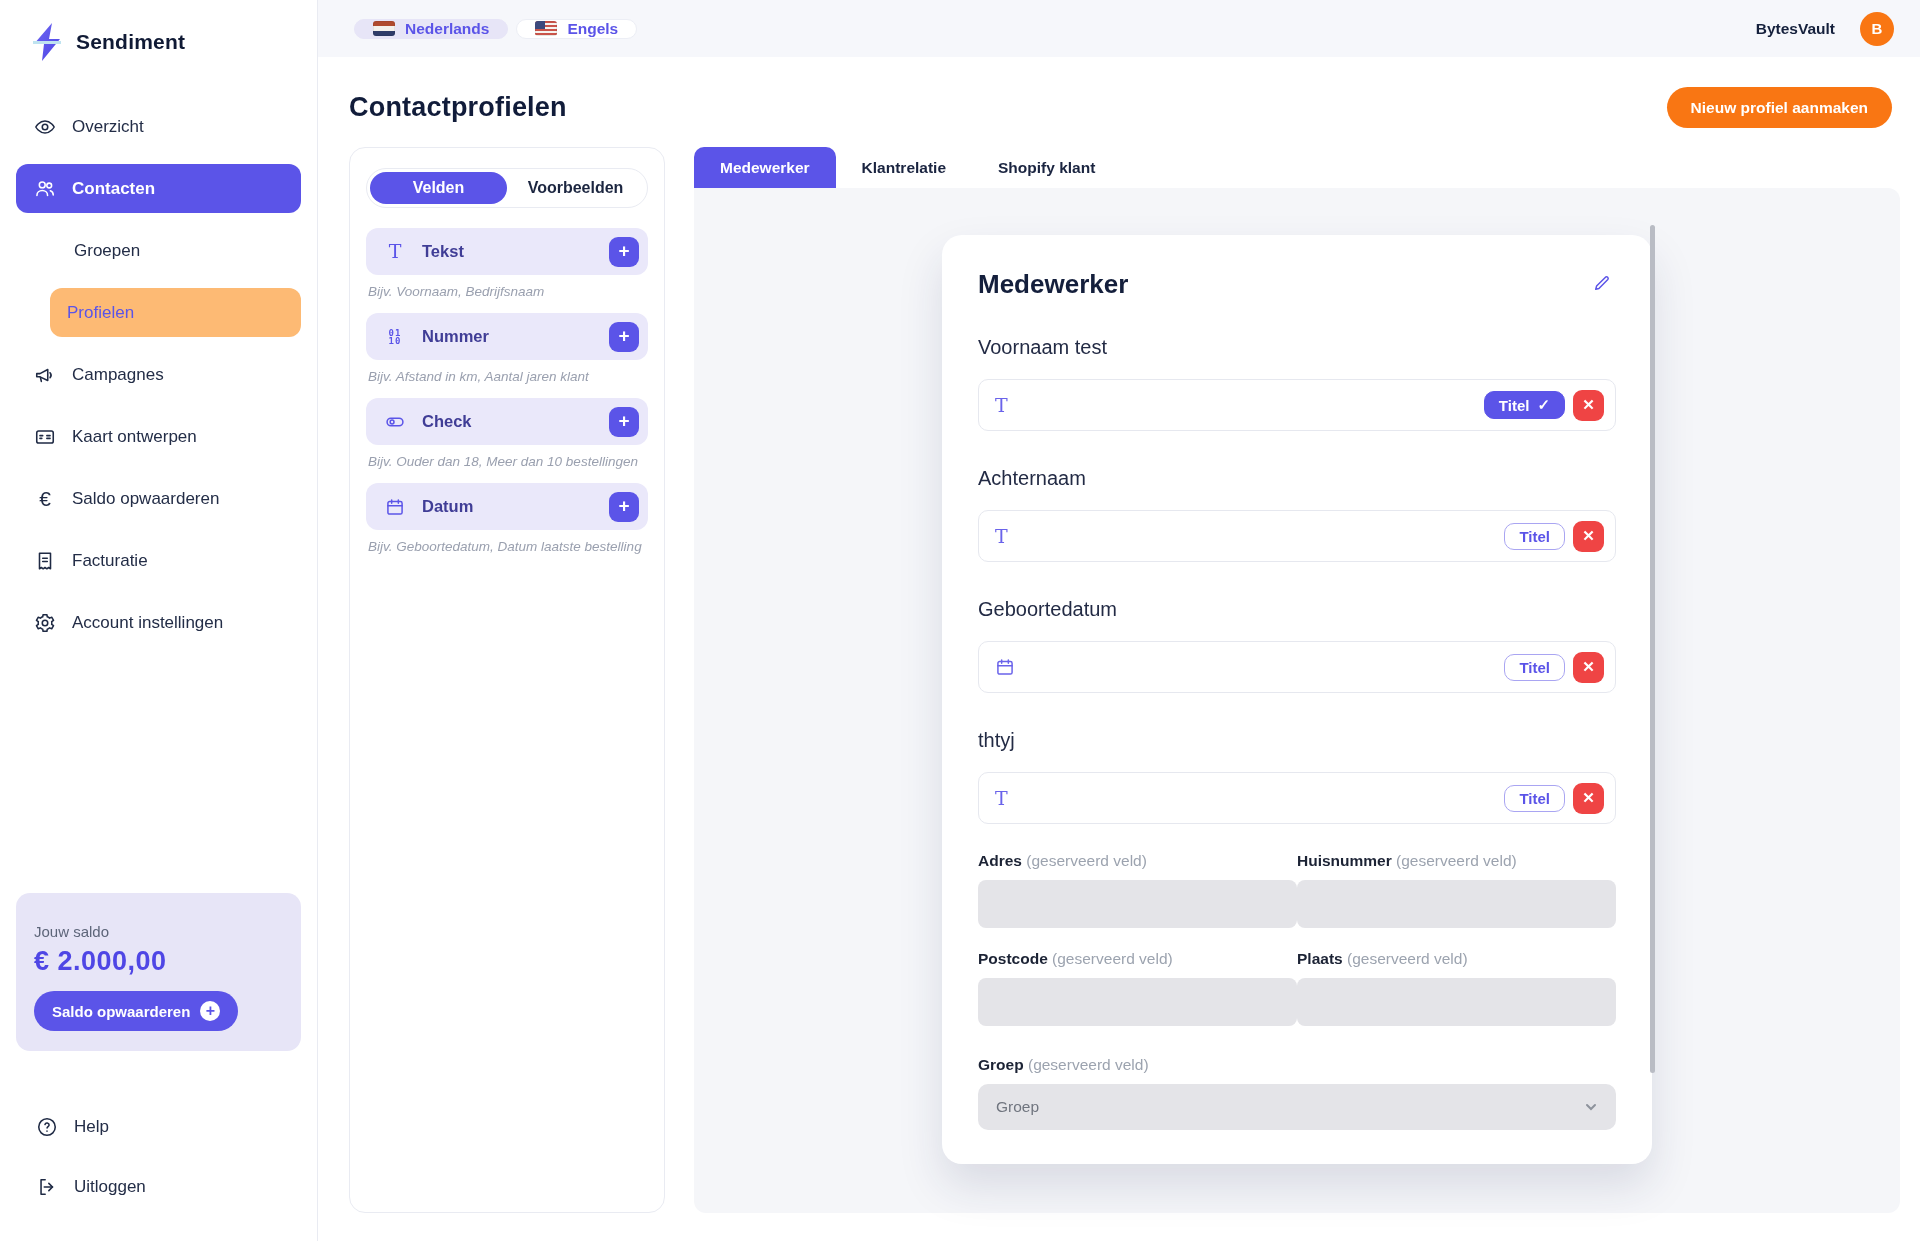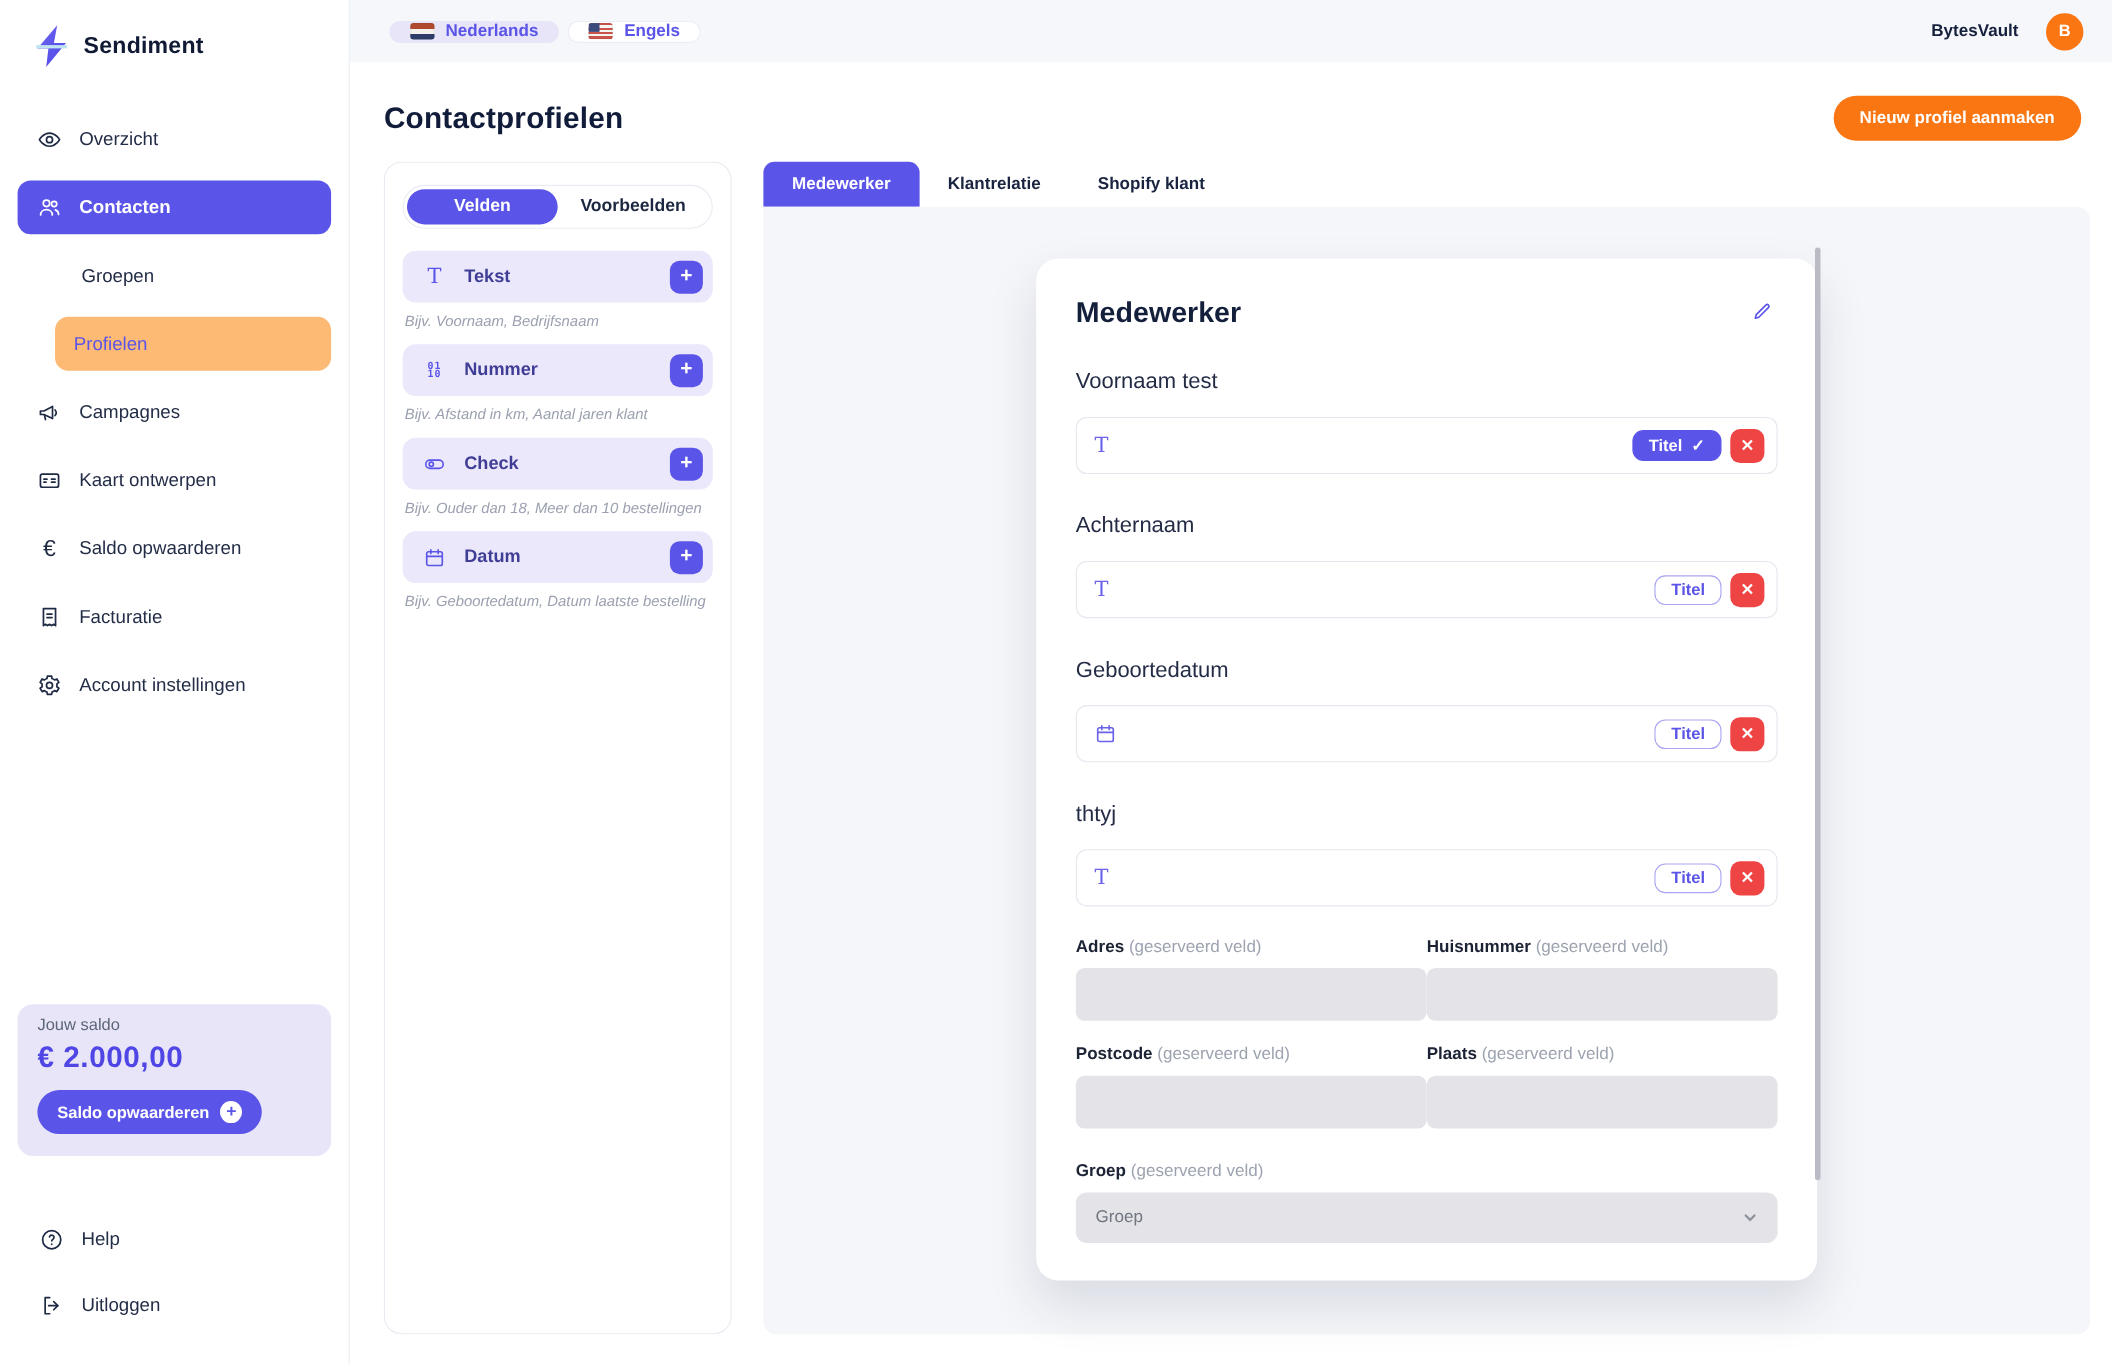--- a/index.html
+++ b/index.html
@@ -16,21 +16,21 @@
   .nav { display:flex; flex-direction:column; gap:13px; }
   .nav-item { display:flex; align-items:center; gap:16px; height:49px; padding:0 18px; border-radius:12px;
               font-size:17px; color:#232d47; cursor:pointer; }
   .nav-item svg { width:22px; height:22px; flex:0 0 22px; stroke:#1f2a44; fill:none; stroke-width:1.7;
                   stroke-linecap:round; stroke-linejoin:round; }
   .nav-item.active { background:#5b54e8; color:#fff; font-weight:600; }
   .nav-item.active svg { stroke:#fff; }
   .nav-sub { padding-left:58px; }
   .nav-sub.active-sub { background:#fdba74; color:#5b54e8; font-weight:500; margin-left:34px; padding-left:17px; }
   .euro-glyph { font-size:21px; width:22px; text-align:center; color:#1f2a44; font-weight:500; }
-  .balance-box { margin-top:auto; background:#e7e5f7; border-radius:14px; padding:10px 18px 20px; }
+  .balance-box { margin-top:auto; background:#e7e5f7; border-radius:14px; padding:30px 18px 20px; }
   .balance-label { font-size:15px; color:#5d6579; margin-bottom:6px; }
   .balance-amount { font-size:27px; font-weight:700; color:#4f46e5; letter-spacing:.5px; margin-bottom:14px; }
   .balance-btn { display:inline-flex; align-items:center; gap:10px; background:#5b54e8; color:#fff;
                  border:none; border-radius:999px; padding:10px 18px; font-size:15px; font-weight:600; cursor:pointer;
                  font-family:inherit; }
   .balance-btn .plus-circle { width:20px; height:20px; border-radius:50%; background:#fff; color:#5b54e8;
                  display:flex; align-items:center; justify-content:center; font-size:16px; font-weight:700; line-height:1; }
   .side-footer { margin-top:56px; display:flex; flex-direction:column; gap:20px; padding-left:2px; }
 
   

